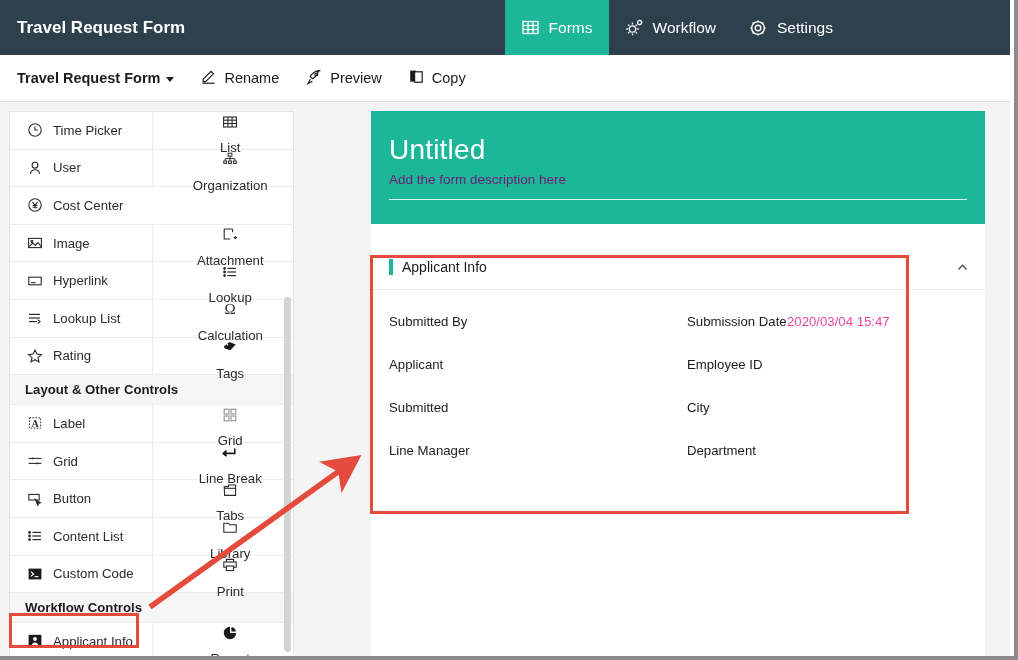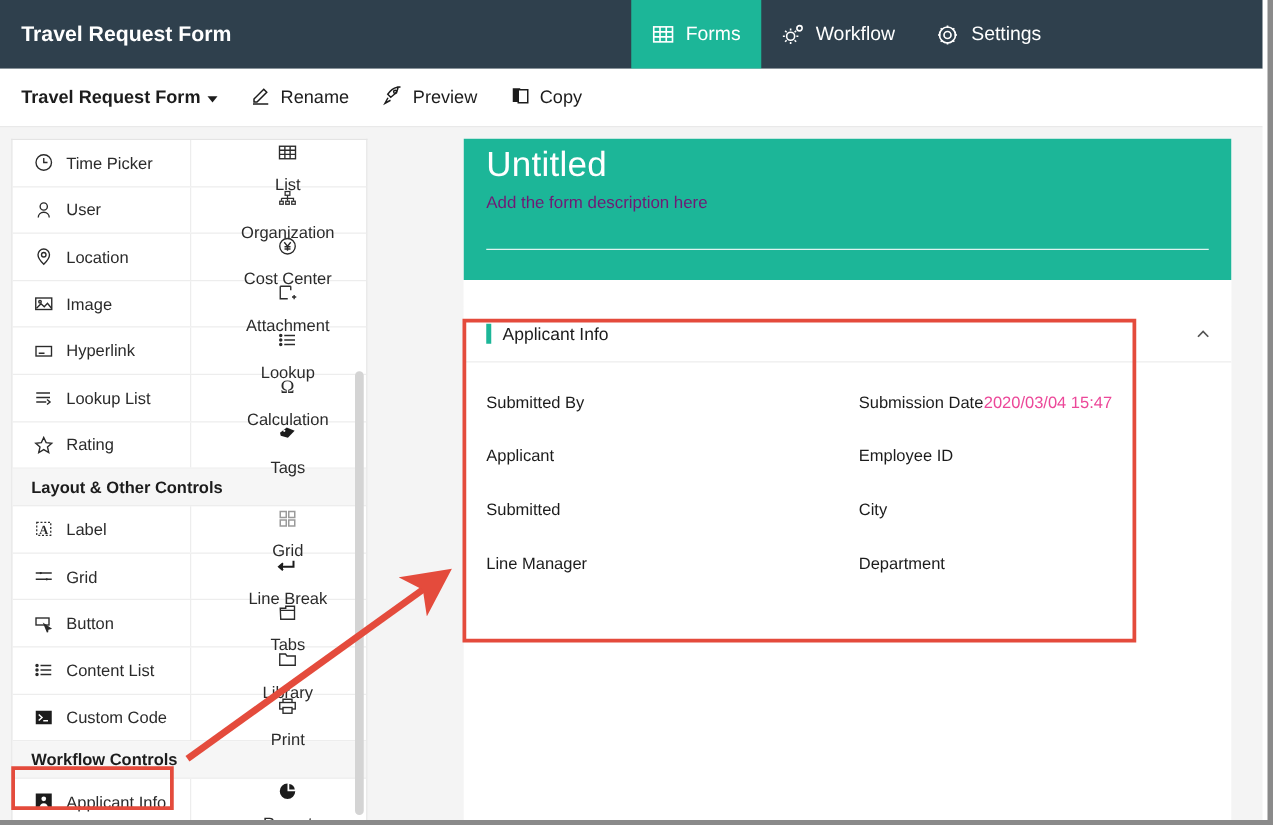--- a/index.html
+++ b/index.html
@@ -119,21 +119,21 @@
 
   
   .preview {
     position: absolute; left: 371px; top: 9px;
     width: 614px; height: 545px;
     background: #ffffff;
   }
   .form-hero {
     height: 113px;
     background: #1cb698;
-    padding: 4px 18px 0 18px;
+    padding: 22px 18px 0 18px;
     position: relative;
   }
   .hero-title { color: #ffffff; font-size: 28px; font-weight: normal; line-height: 34px; letter-spacing: .2px; }
   .hero-sub { color: #701a75; font-size: 13.5px; margin-top: 5px; }
   .hero-rule {
     position: absolute; left: 18px; right: 18px; bottom: 24px;
     height: 1px; background: rgba(255,255,255,.85);
   }
   .panel-gap { height: 21px; background: #ffffff; }
   .section-card { background: #ffffff; }
@@ -307,29 +307,20 @@
             </svg>
           </span>
           <span>Organization</span>
         </div>
       </div>
 
       <div class="ctrl-row">
         <div class="ctrl-cell">
           <span class="ic">
             <svg width="16" height="16" viewBox="0 0 16 16" fill="none" stroke="#2b2b2b" stroke-width="1.1">
-              <path d="M8 14.4s4.6-4.4 4.6-7.6A4.6 4.6 0 0 0 8 2.2a4.6 4.6 0 0 0-4.6 4.6C3.4 10 8 14.4 8 14.4z"></path>
-              <circle cx="8" cy="6.8" r="1.8"></circle>
-            </svg>
-          </span>
-          <span>Location</span>
-        </div>
-        <div class="ctrl-cell">
-          <span class="ic">
-            <svg width="16" height="16" viewBox="0 0 16 16" fill="none" stroke="#2b2b2b" stroke-width="1.1">
               <circle cx="8" cy="8" r="6.2"></circle>
               <path d="M5.4 4.8 8 8l2.6-3.2M5.6 8.4h4.8M5.6 10.2h4.8M8 8v3.6"></path>
             </svg>
           </span>
           <span>Cost Center</span>
         </div>
       </div>
 
       <div class="ctrl-row">
         <div class="ctrl-cell">

